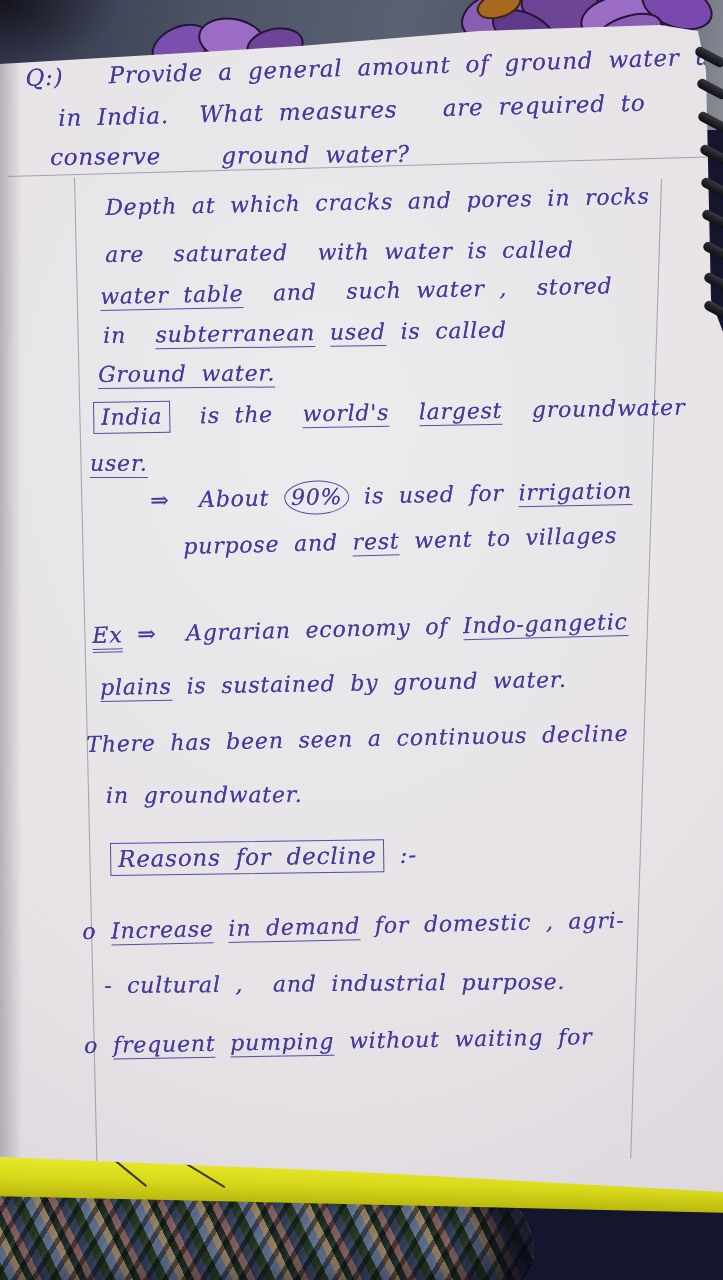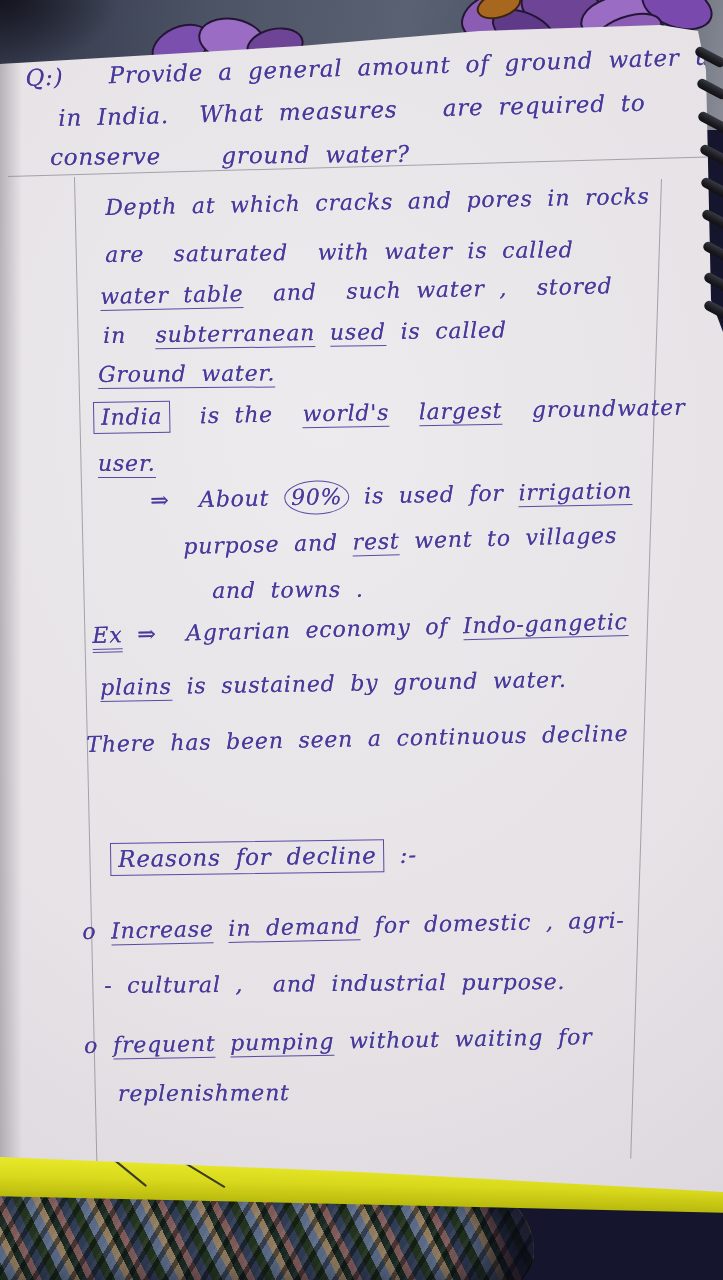--- a/index.html
+++ b/index.html
@@ -115,38 +115,37 @@
     <div class="hw q" style="left:58px;top:104px;transform:rotate(-1.5deg);"><span class="s-p">in India.  What measures   are required to</span></div>
     <div class="hw q" style="left:50px;top:143px;transform:rotate(-0.5deg);"><span class="s-p">conserve    ground water?</span></div>
 
     <div class="hw" style="left:105px;top:194px;transform:rotate(-1.2deg);"><span class="s-p">Depth at which cracks and pores in rocks</span></div>
     <div class="hw" style="left:105px;top:241px;transform:rotate(-0.6deg);"><span class="s-p">are  saturated  with water is called</span></div>
     <div class="hw" style="left:100px;top:283px;transform:rotate(-1.2deg);"><span class="s-u">water table</span><span class="s-p">  and  such water ,  stored</span></div>
     <div class="hw" style="left:103px;top:322px;transform:rotate(-0.8deg);"><span class="s-p">in  </span><span class="s-u">subterranean</span><span class="s-p"> </span><span class="s-u">used</span><span class="s-p"> is called</span></div>
     <div class="hw" style="left:98px;top:361px;transform:rotate(-0.5deg);"><span class="s-u">Ground water.</span></div>
 
     <div class="hw" style="left:93px;top:404px;transform:rotate(-1deg);"><span class="s-box">India</span><span class="s-p">  is the  </span><span class="s-u">world's</span><span class="s-p">  </span><span class="s-u">largest</span><span class="s-p">  groundwater</span></div>
-    <div class="hw" style="left:98px;top:450px;font-style:italic;"><span class="s-u">user.</span></div>
+    <div class="hw" style="left:90px;top:450px;font-style:italic;"><span class="s-u">user.</span></div>
 
     <div class="hw" style="left:150px;top:487px;transform:rotate(-1.2deg);"><span class="s-p">⇒  About </span><span class="s-circle">90%</span><span class="s-p"> is used for </span><span class="s-u">irrigation</span></div>
     <div class="hw" style="left:183px;top:533px;transform:rotate(-1.5deg);"><span class="s-p">purpose and </span><span class="s-u">rest</span><span class="s-p"> went to villages</span></div>
-    <div class="hw" style="left:212px;top:577px;transform:rotate(-0.5deg);"><span class="s-p">and towns .</span></div>
 
     <div class="hw" style="left:92px;top:622px;transform:rotate(-1.5deg);"><span class="s-uu">Ex</span><span class="s-p"> ⇒  Agrarian economy of </span><span class="s-u">Indo-gangetic</span></div>
     <div class="hw" style="left:100px;top:674px;transform:rotate(-1deg);"><span class="s-u">plains</span><span class="s-p"> is sustained by ground water.</span></div>
 
     <div class="hw" style="left:86px;top:731px;transform:rotate(-1.2deg);"><span class="s-p">There has been seen a continuous decline</span></div>
+    <div class="hw" style="left:106px;top:782px;transform:rotate(-0.3deg);"><span class="s-p">in groundwater.</span></div>
 
     <div class="hw head" style="left:110px;top:845px;transform:rotate(-0.8deg);"><span class="s-box">Reasons for decline</span><span class="s-p"> :-</span></div>
 
     <div class="hw" style="left:82px;top:918px;transform:rotate(-1.2deg);"><span class="s-p">o </span><span class="s-u">Increase</span><span class="s-p"> </span><span class="s-u">in demand</span><span class="s-p"> for domestic , agri-</span></div>
     <div class="hw" style="left:104px;top:972px;transform:rotate(-0.5deg);"><span class="s-p">- cultural ,  and industrial purpose.</span></div>
 
     <div class="hw" style="left:84px;top:1032px;transform:rotate(-1deg);"><span class="s-p">o </span><span class="s-u">frequent</span><span class="s-p"> </span><span class="s-u">pumping</span><span class="s-p"> without waiting for</span></div>
-    <div class="hw" style="left:118px;top:1080px;transform:rotate(-0.3deg);"><span class="s-p">replenishment</span></div>
   </div>
 
   <div class="coils">
     <div class="coil"></div>
     <div class="coil"></div>
     <div class="coil"></div>
     <div class="coil"></div>
     <div class="coil"></div>
     <div class="coil"></div>
     <div class="coil"></div>

